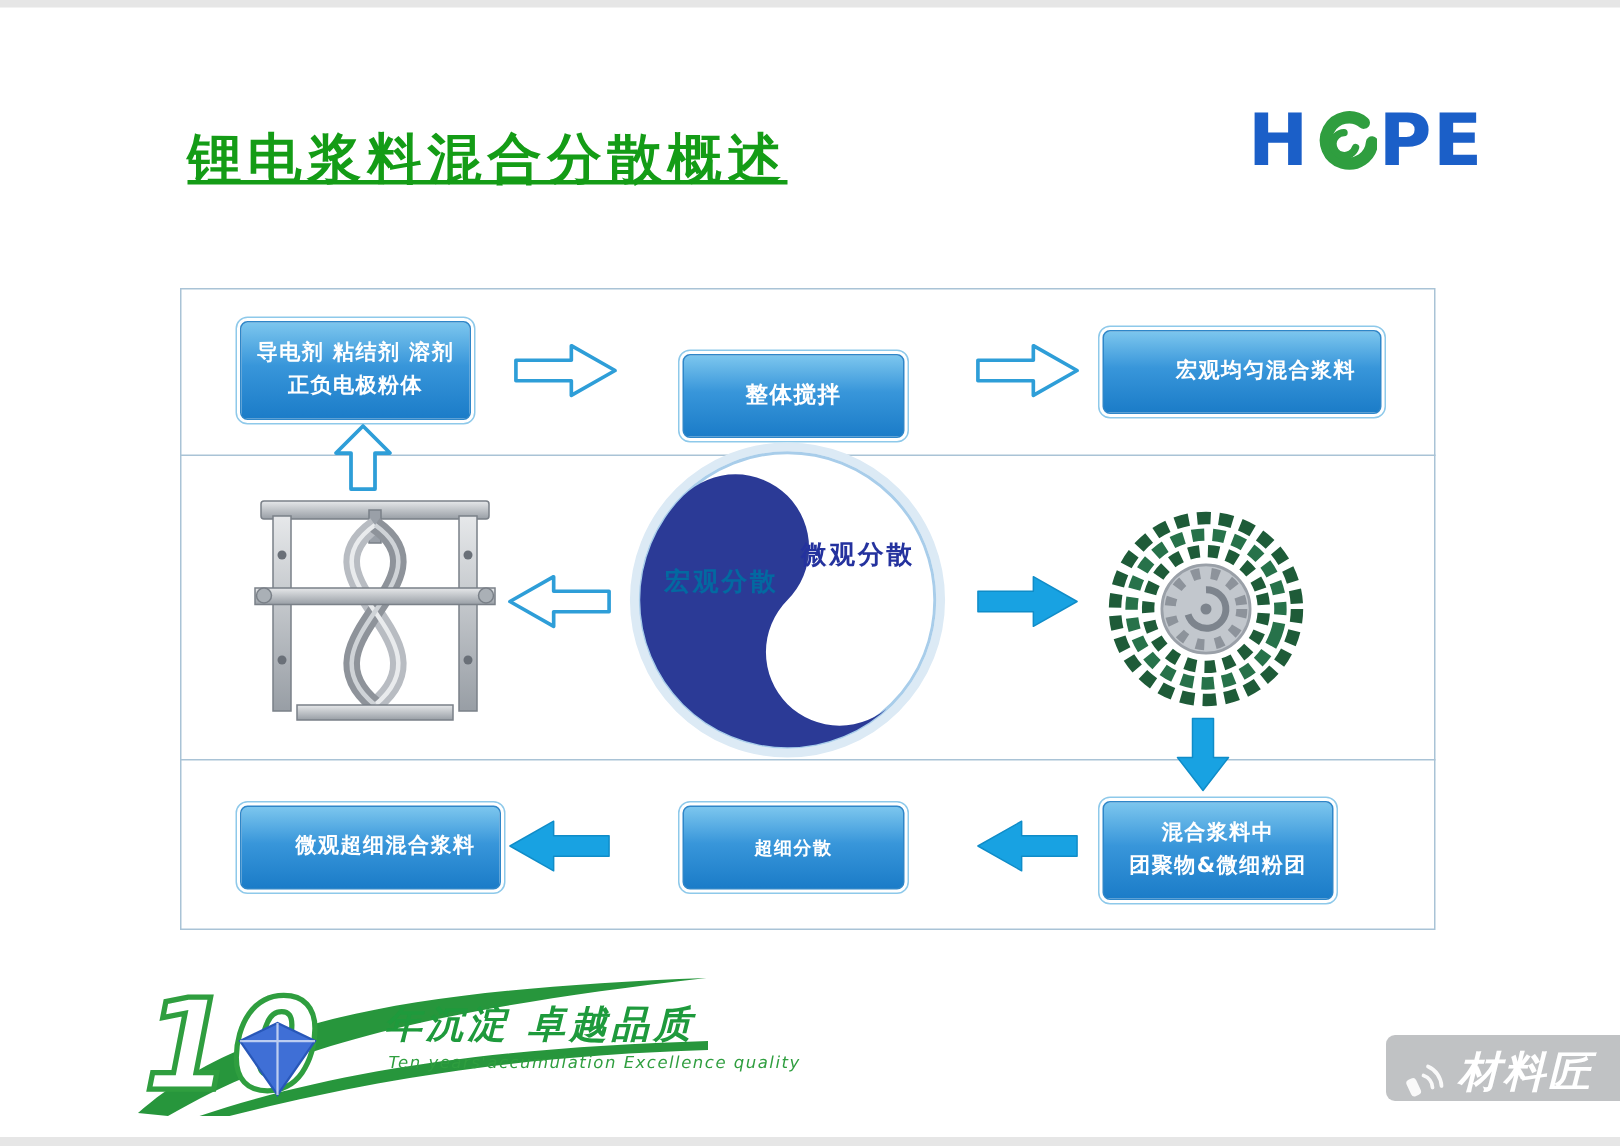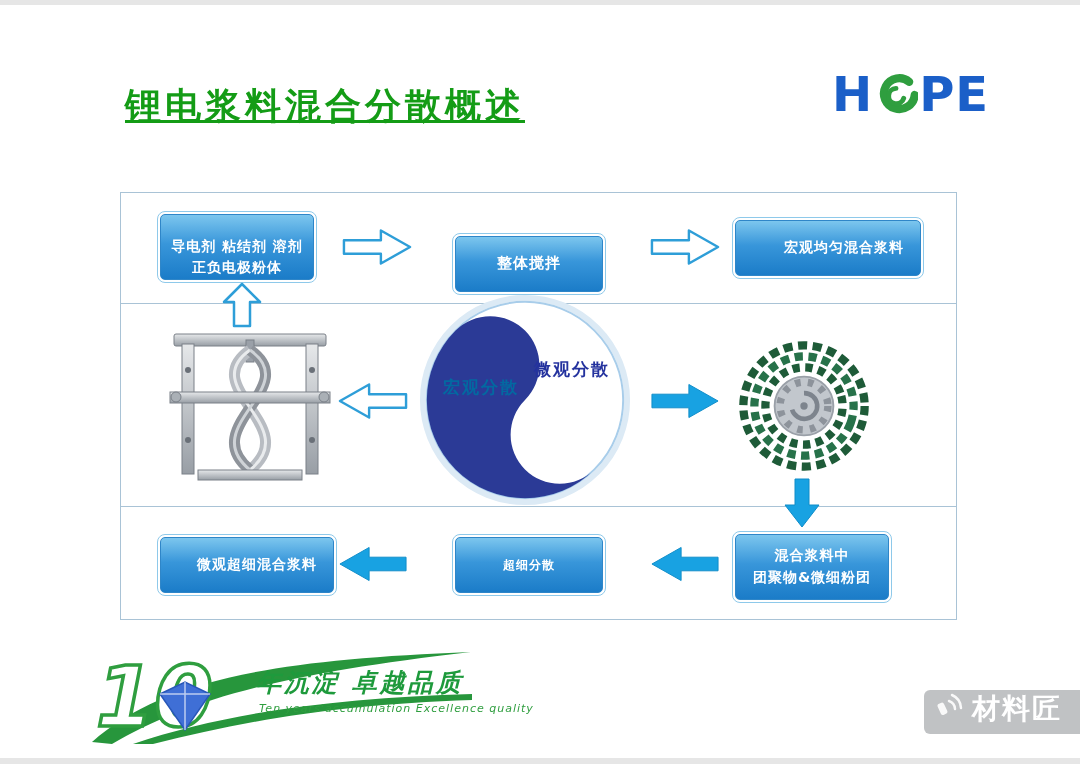--- a/index.html
+++ b/index.html
@@ -29,21 +29,21 @@
 
   
   .bbox{
     position:absolute;display:flex;flex-direction:column;justify-content:center;align-items:center;
     color:#ffffff;font-weight:bold;text-align:center;line-height:1.55;
     background:linear-gradient(180deg,#7cc6ee 0%,#3896da 45%,#1b7cc8 100%);
     border:1px solid #2f86c8;border-radius:5px;
     outline:1px solid #8ec9ea;outline-offset:2px;
     letter-spacing:1px;
   }
-  #box-materials{left:160px;top:214px;width:152px;height:64px;font-size:14px;justify-content:flex-end;}
+  #box-materials{left:160px;top:214px;width:152px;height:64px;font-size:14px;}
   #box-overall{left:455px;top:236px;width:146px;height:54px;font-size:15px;}
   #box-macro{left:735px;top:220px;width:152px;height:54px;font-size:14px;padding-left:32px;}
   #box-agglo{left:735px;top:534px;width:152px;height:64px;font-size:14px;}
   #box-ultrafine{left:455px;top:537px;width:146px;height:54px;font-size:12px;text-align:right;}
   #box-micro{left:160px;top:537px;width:152px;height:54px;font-size:14px;padding-left:20px;}
 
   .arrow{position:absolute;}
   .arrow svg{display:block;width:100%;height:100%;}
   .outline-poly{fill:#ffffff;stroke:#2e9ed8;stroke-width:2.5;stroke-linejoin:round;}
   .solid-poly{fill:#18a2e2;stroke:#0f8cc8;stroke-width:1;stroke-linejoin:round;}
@@ -70,23 +70,24 @@
   .slogan-cn{
     position:absolute;left:256px;top:666px;font-size:25px;color:#1e9a3c;
     font-weight:bold;font-style:italic;letter-spacing:3px;white-space:nowrap;
   }
   .slogan-en{
     position:absolute;left:259px;top:702px;font-size:11px;color:#2f9e3f;
     font-style:italic;letter-spacing:1px;white-space:nowrap;
   }
   .watermark{
     position:absolute;right:0;top:690px;height:44px;
-    display:flex;align-items:flex-start;gap:8px;
+    display:flex;align-items:flex-end;gap:8px;
     padding:0 18px 0 12px;border-radius:6px 0 0 6px;
     background:rgba(140,144,148,0.55);
+    font-style:italic;
   }
   .watermark-text{font-size:28px;font-weight:bold;color:#ffffff;letter-spacing:2px;white-space:nowrap;}
   .watermark-icon{width:28px;height:28px;}
 </style>
 </head>
 <body>
 
 <div class="slide">
 
   <div class="edge" id="edge-top"></div>

